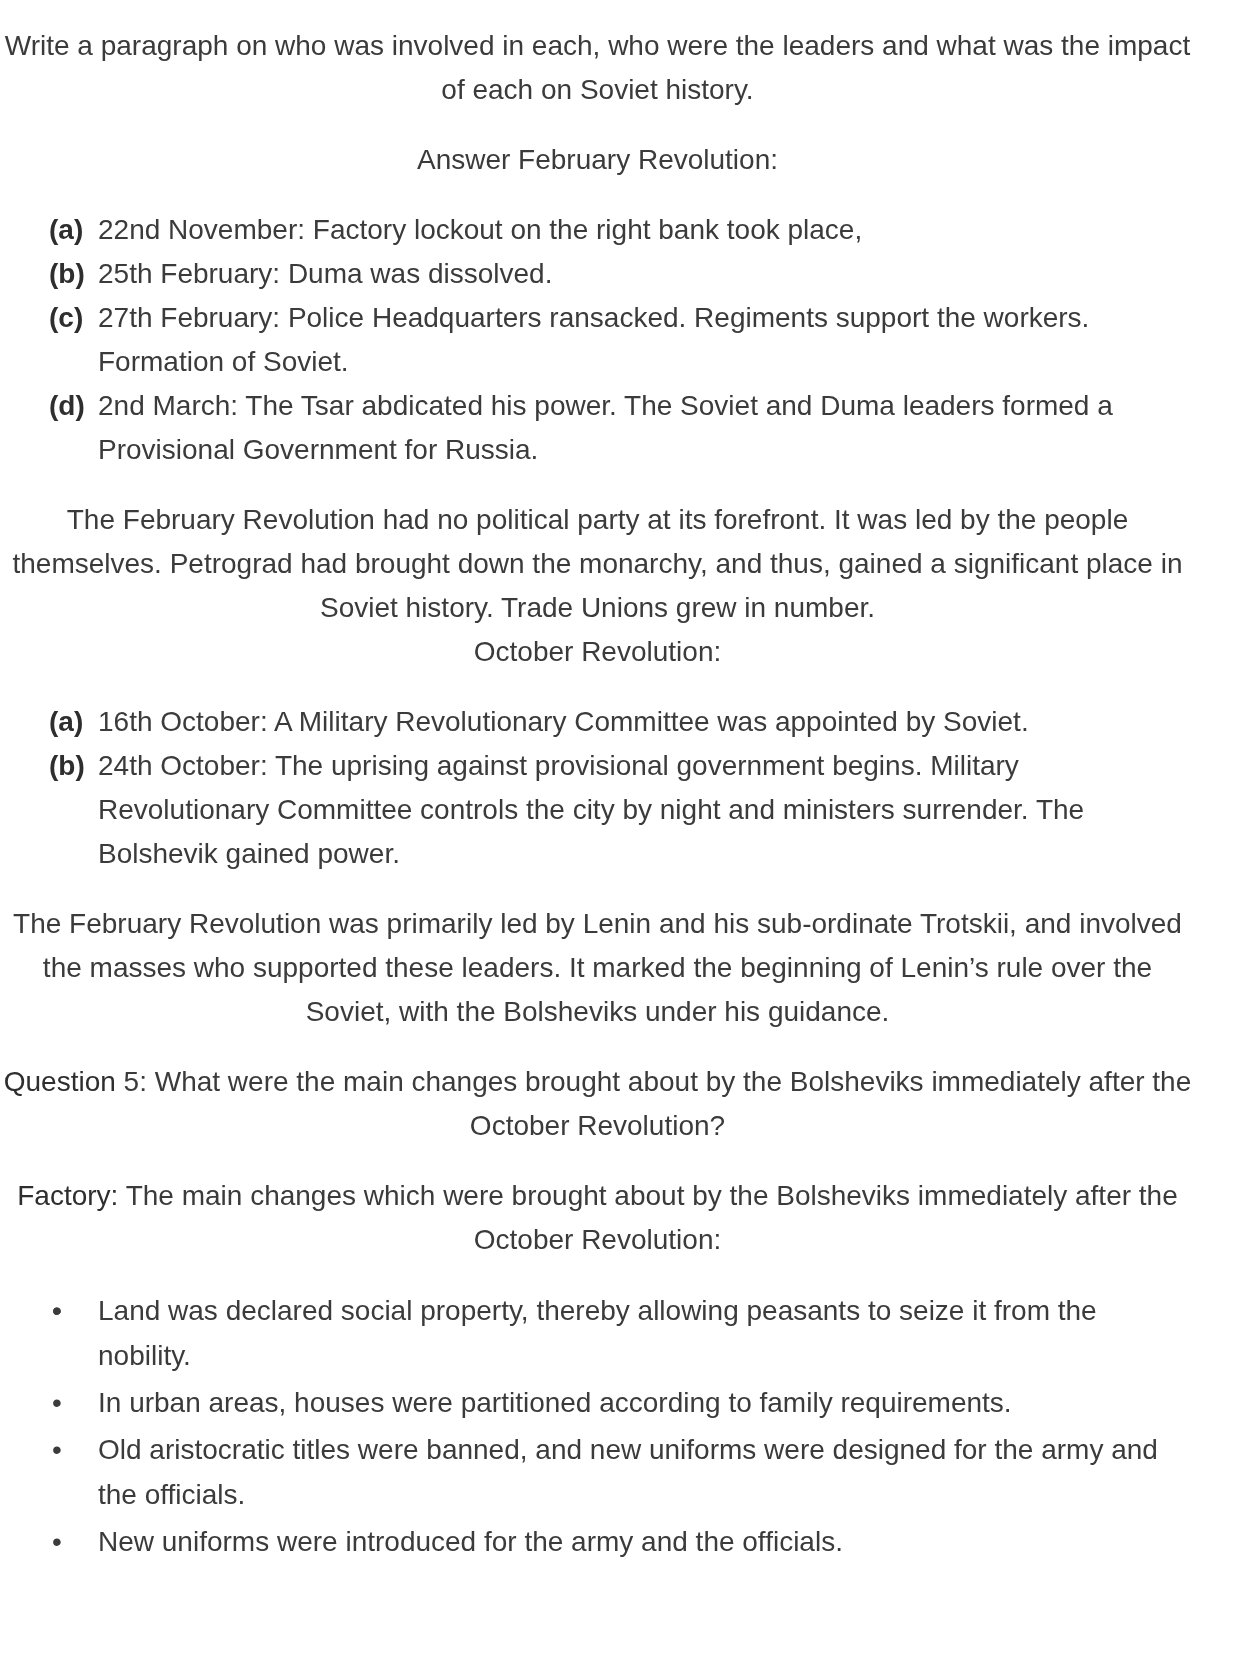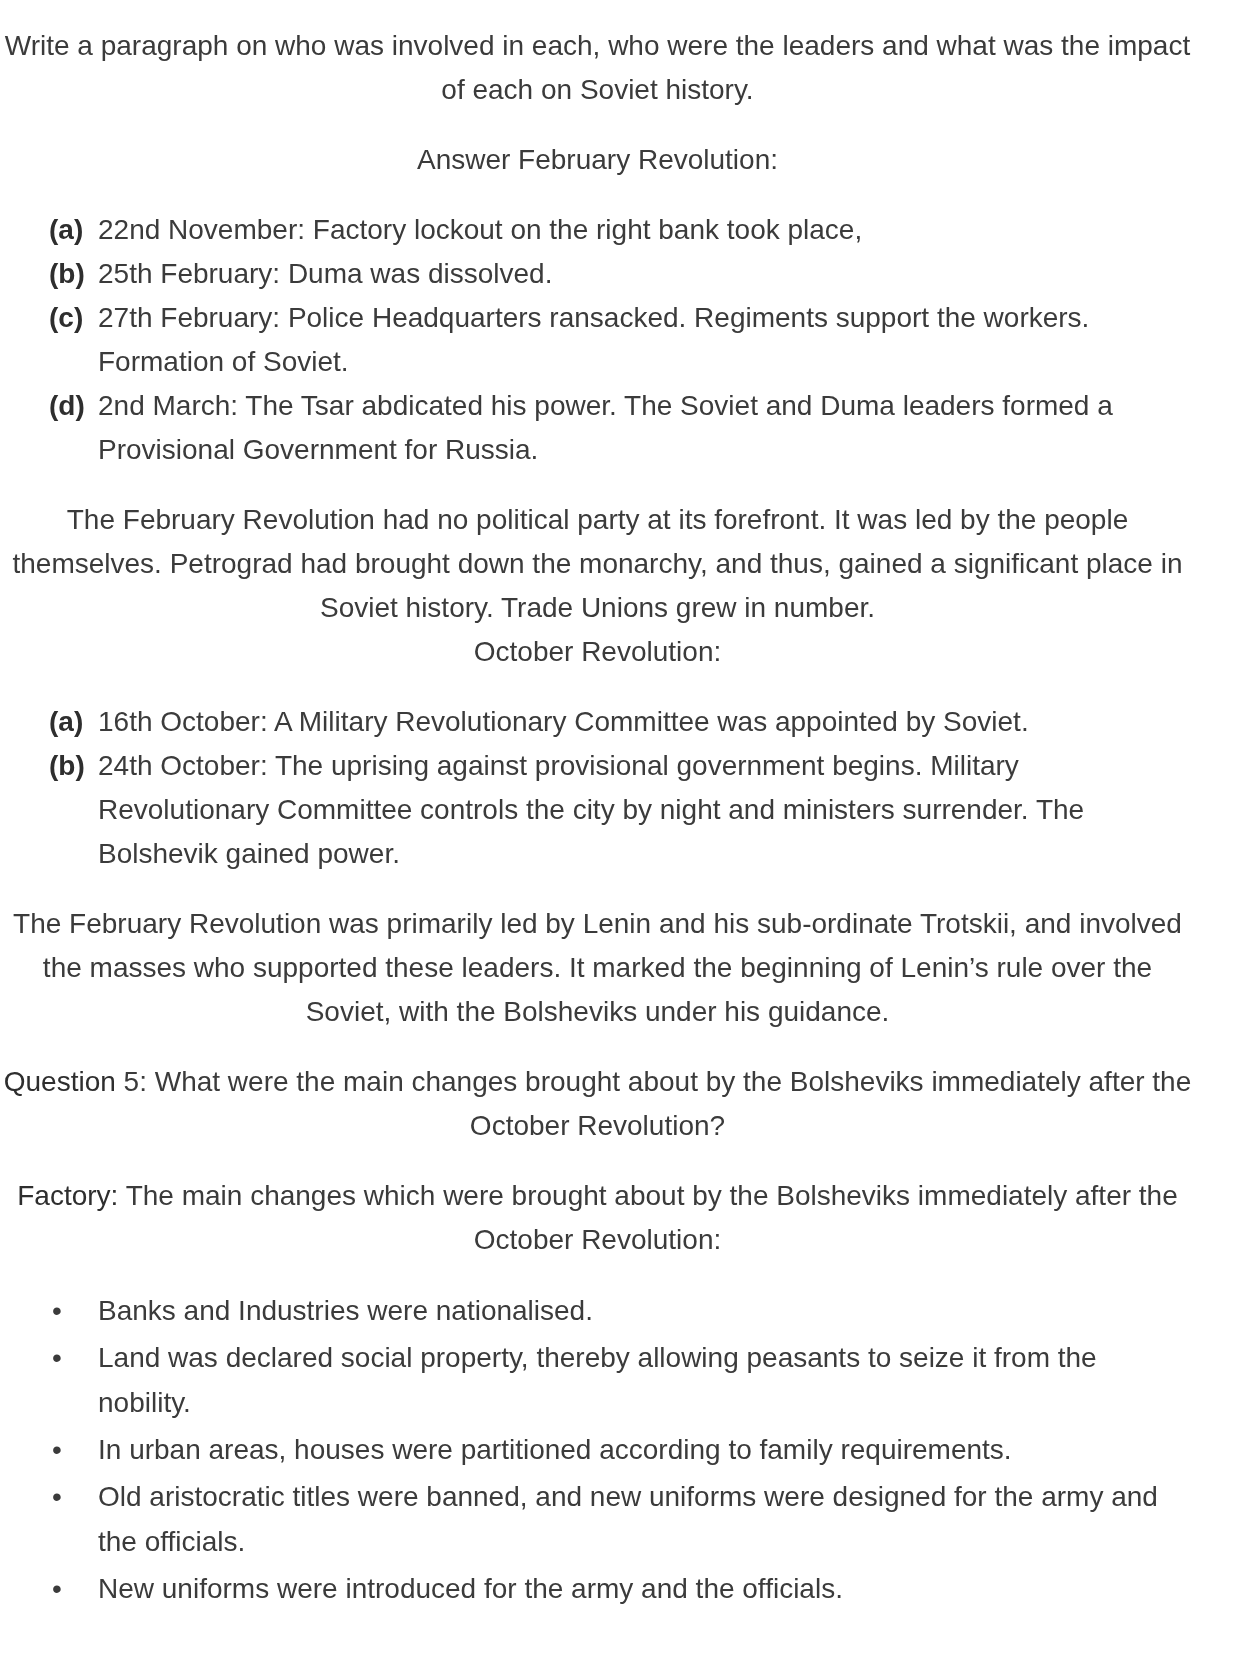--- a/index.html
+++ b/index.html
@@ -89,21 +89,20 @@
   <span class="b">Question</span><span> 5: What were the main changes brought about by the Bolsheviks immediately after the October Revolution?</span>
 </div>
 
 <div class="p-block">
   <span class="b">Factory:</span><span> The main changes which were brought about by the Bolsheviks immediately after the October Revolution:</span>
 </div>
 
 <ul class="bullet-list">
   <li class="bullet-item">
     <span class="bullet-marker">•</span>
-    <span>Banks and Industries were nationalised.</span>
   </li>
   <li class="bullet-item">
     <span class="bullet-marker">•</span>
     <span>Land was declared social property, thereby allowing peasants to seize it from the nobility.</span>
   </li>
   <li class="bullet-item">
     <span class="bullet-marker">•</span>
     <span>In urban areas, houses were partitioned according to family requirements.</span>
   </li>
   <li class="bullet-item">

